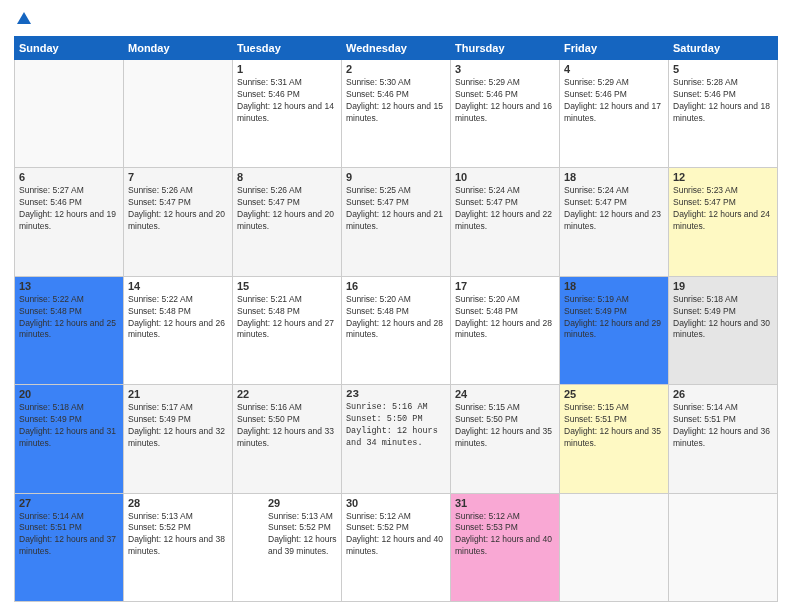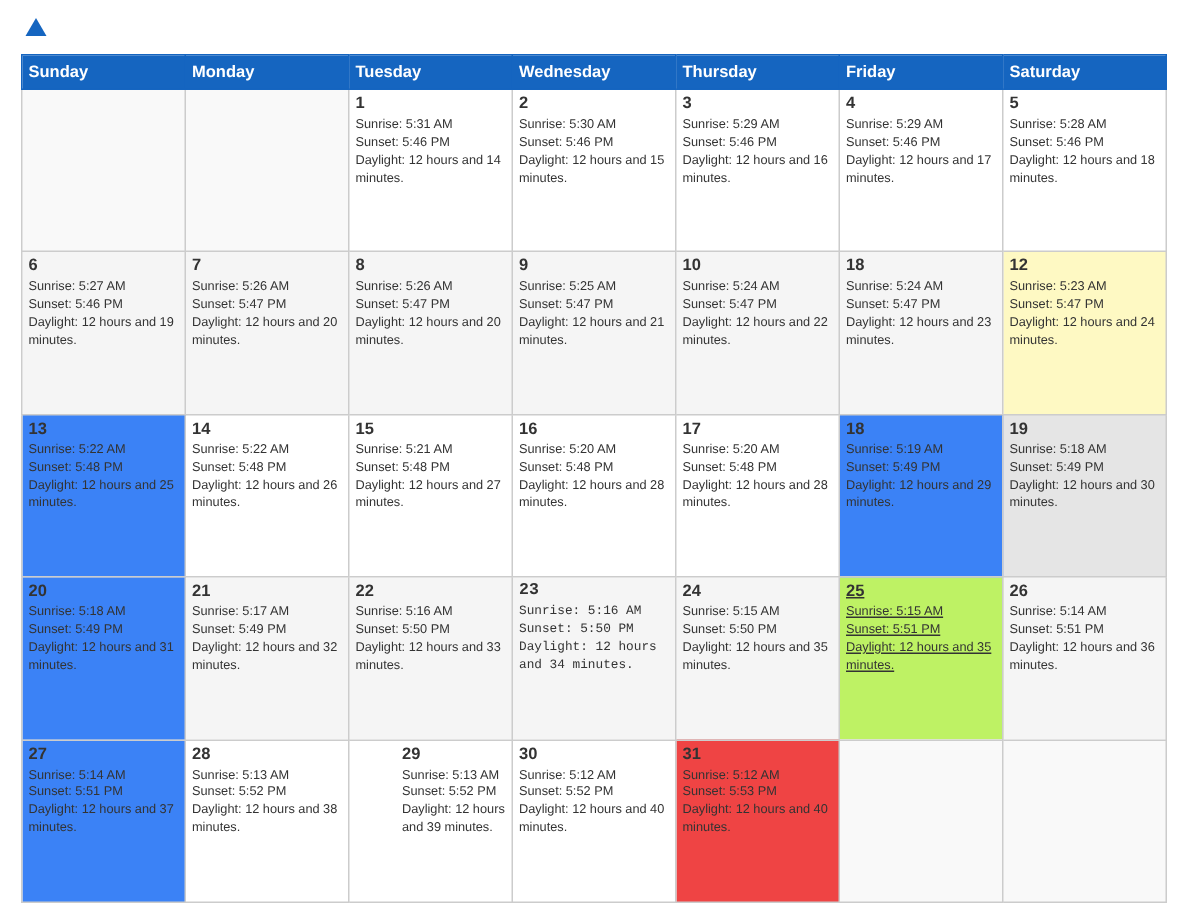--- a/index.html
+++ b/index.html
@@ -221,21 +221,21 @@
             <div class="day-info">Sunrise: 5:16 AM<br>Sunset: 5:50 PM<br>Daylight: 12 hours and 33 minutes.</div>
           </td>
           <td style="background-color: rgb(245, 245, 245); font-family: Liberation Mono, monospace;">
             <span class="day-number">23</span>
             <div class="day-info">Sunrise: 5:16 AM<br>Sunset: 5:50 PM<br>Daylight: 12 hours and 34 minutes.</div>
           </td>
           <td style="background-color: rgb(245, 245, 245);">
             <span class="day-number">24</span>
             <div class="day-info">Sunrise: 5:15 AM<br>Sunset: 5:50 PM<br>Daylight: 12 hours and 35 minutes.</div>
           </td>
-          <td style="background-color: #bef264; text-decoration: underline;">
+          <td style="background-color: #fef9c3;">
             <span class="day-number">25</span>
             <div class="day-info">Sunrise: 5:15 AM<br>Sunset: 5:51 PM<br>Daylight: 12 hours and 35 minutes.</div>
           </td>
           <td style="background-color: rgb(245, 245, 245);">
             <span class="day-number">26</span>
             <div class="day-info">Sunrise: 5:14 AM<br>Sunset: 5:51 PM<br>Daylight: 12 hours and 36 minutes.</div>
           </td>
         </tr>
         <tr>
           <td style="background-color: #3b82f6;">
@@ -247,21 +247,21 @@
             <div class="day-info">Sunrise: 5:13 AM<br>Sunset: 5:52 PM<br>Daylight: 12 hours and 38 minutes.</div>
           </td>
           <td style="background-color: rgb(255, 255, 255); padding-left: 35px;">
             <span class="day-number">29</span>
             <div class="day-info">Sunrise: 5:13 AM<br>Sunset: 5:52 PM<br>Daylight: 12 hours and 39 minutes.</div>
           </td>
           <td style="background-color: rgb(255, 255, 255);">
             <span class="day-number">30</span>
             <div class="day-info">Sunrise: 5:12 AM<br>Sunset: 5:52 PM<br>Daylight: 12 hours and 40 minutes.</div>
           </td>
-          <td style="background-color: #ef4444;">
+          <td style="background-color: #f9a8d4;">
             <span class="day-number">31</span>
             <div class="day-info">Sunrise: 5:12 AM<br>Sunset: 5:53 PM<br>Daylight: 12 hours and 40 minutes.</div>
           </td>
           <td class="empty-cell" style="background-color: rgb(249, 249, 249);"></td>
           <td class="empty-cell" style="background-color: rgb(249, 249, 249);"></td>
         </tr>
       </tbody>
   </table>
 </div>
 

